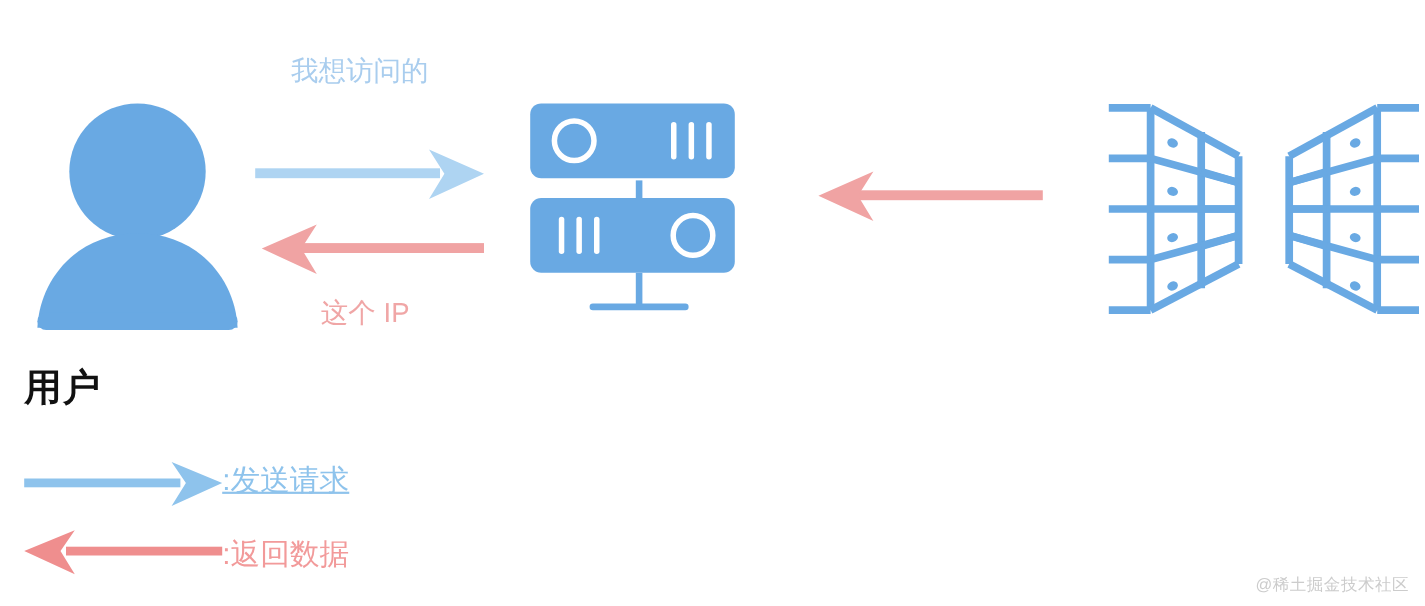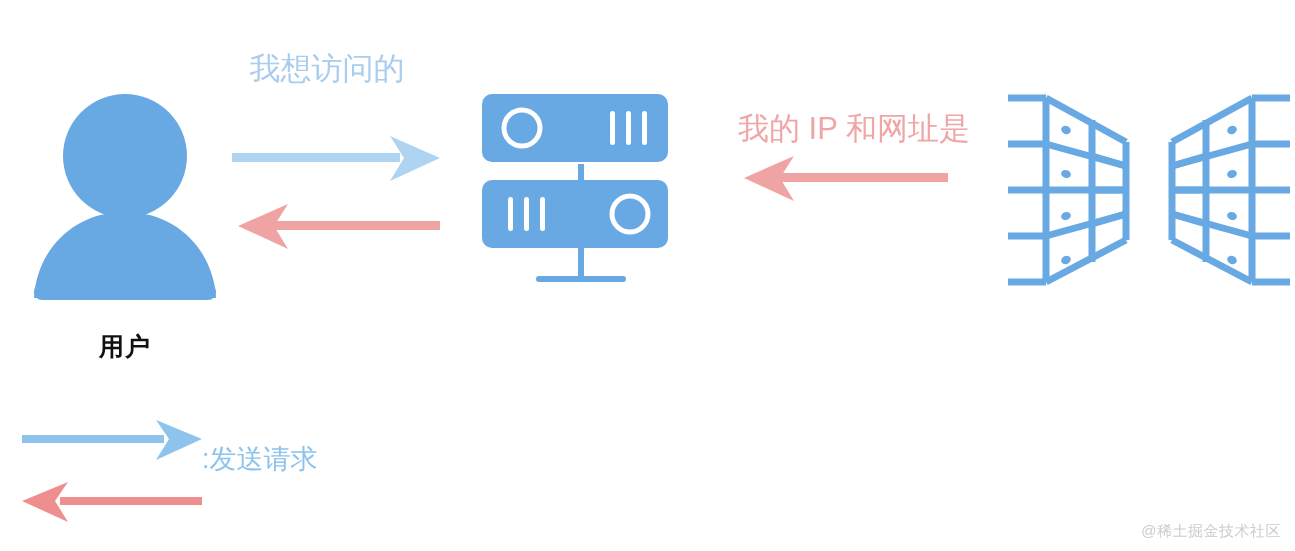--- a/index.html
+++ b/index.html
@@ -14,31 +14,30 @@
     position: relative;
     width: 1295px;
     height: 551px;
     background: #ffffff;
     overflow: hidden;
   }
   .abs { position: absolute; }
 
   
   .node-label {
-    font-size: 25px;
+    font-size: 34px;
     font-weight: 700;
     color: #111111;
     letter-spacing: 1px;
     white-space: nowrap;
-    text-align: center;
   }
 
   
   .annot {
-    font-size: 31px;
+    font-size: 25px;
     line-height: 1.38;
     white-space: nowrap;
     font-weight: 400;
   }
   .annot.blue  { color: #a9cdee; }
   .annot.red   { color: #f0a6a6; }
   .annot.center { text-align: center; }
 
   
   .legend-text {
@@ -166,43 +165,44 @@
     </svg>
   </div>
 
   <div class="abs" style="left:238px; top:200px; width:202px; height:52px;">
     <svg width="202" height="52" viewBox="0 0 202 52">
       <rect x="34" y="21" width="168" height="9" fill="#f0a3a3"></rect>
       <path d="M0 26 L50 4 L36 26 L50 49 Z" fill="#f0a3a3"></path>
     </svg>
   </div>
   <div class="abs annot red center" style="left:252px; top:268px; width:160px;">
-  </div>
-
-  <div class="abs annot red" style="left:738px; top:108px;">我的 IP 和网址是</div>
+    <div>这个 IP</div>
+  </div>
+
   <div class="abs" style="left:744px; top:152px; width:204px; height:52px;">
     <svg width="204" height="52" viewBox="0 0 204 52">
       <rect x="34" y="21" width="170" height="9" fill="#f0a3a3"></rect>
       <path d="M0 26 L50 4 L36 26 L50 49 Z" fill="#f0a3a3"></path>
     </svg>
   </div>
 
   <div class="abs" style="left:22px; top:418px; width:420px; height:118px;">
 
     <div class="abs" style="left:0px; top:0px; width:180px; height:44px;">
       <svg width="180" height="44" viewBox="0 0 180 44">
         <rect x="0" y="17" width="142" height="8" fill="#8ec3ec"></rect>
         <path d="M180 21 L134 2 L147 21 L134 42 Z" fill="#8ec3ec"></path>
       </svg>
     </div>
-    <div class="abs legend-text blue" style="left:180px; top:23px;">:发送请求</div>
+    <div class="abs legend-text blue" style="left:180px; top:0;text-decoration:underline;">:发送请求</div>
 
     <div class="abs" style="left:0px; top:62px; width:180px; height:44px;">
       <svg width="180" height="44" viewBox="0 0 180 44">
         <rect x="38" y="17" width="142" height="8" fill="#ef8e8e"></rect>
         <path d="M0 21 L46 2 L33 21 L46 42 Z" fill="#ef8e8e"></path>
       </svg>
     </div>
+    <div class="abs legend-text red" style="left:180px; top:68px;">:返回数据</div>
   </div>
 
   <div class="abs watermark" style="right:14px; bottom:10px;margin-left:21px;">@稀土掘金技术社区</div>
 
 </div>
 
 </body></html>

